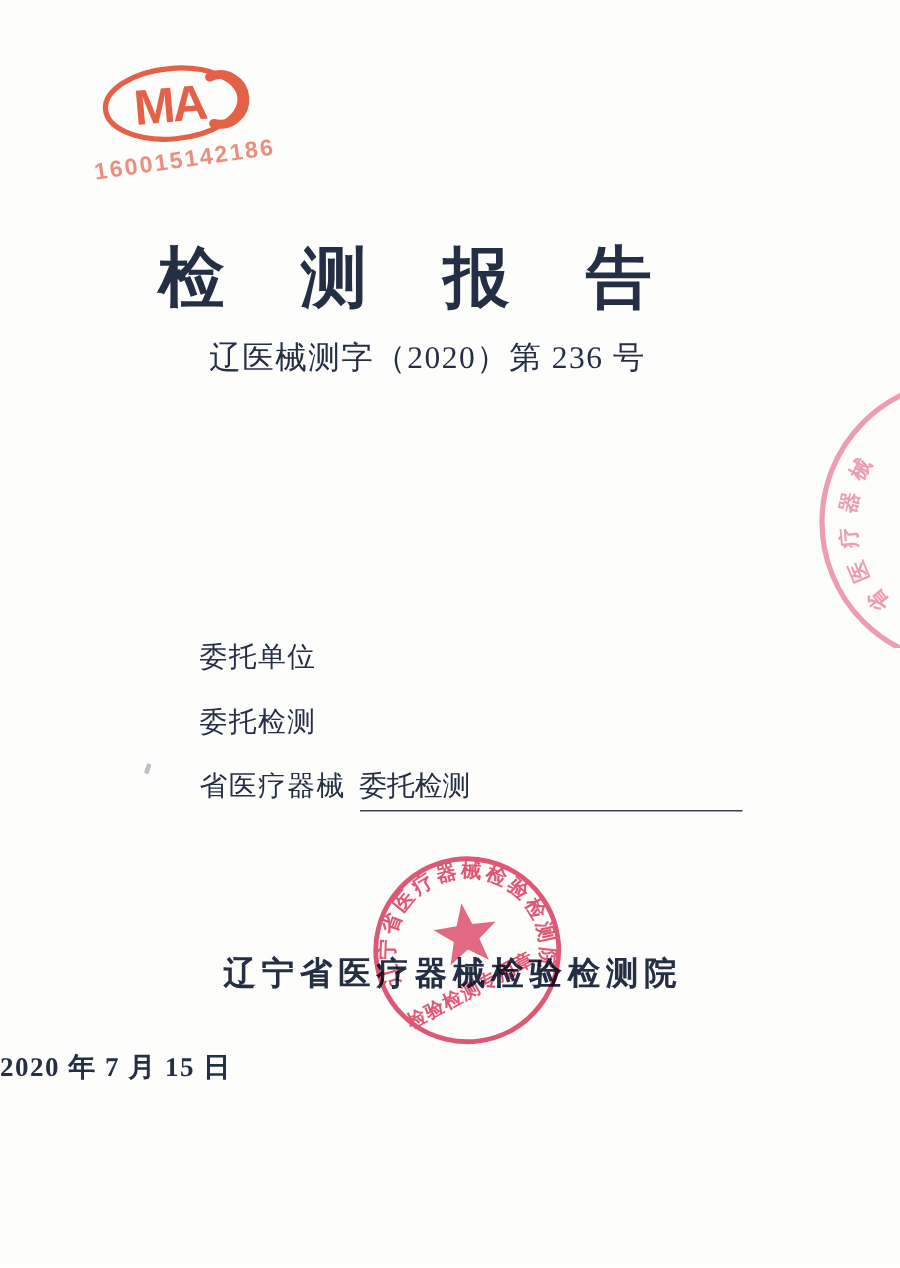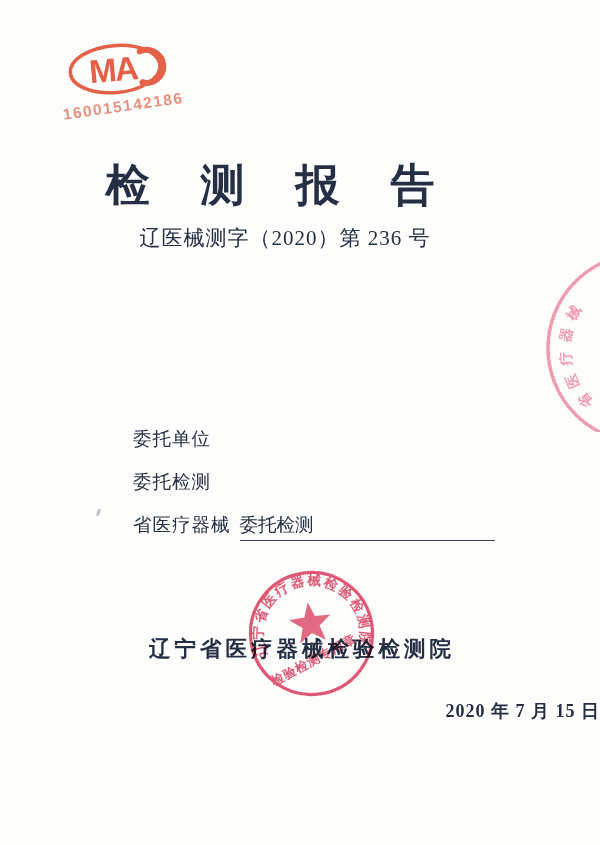--- a/index.html
+++ b/index.html
@@ -30,21 +30,21 @@
   
   .fields{position:absolute;left:133px;top:428px;width:362px;font-size:18.5px;line-height:1.2}
   .field-row{display:flex;align-items:baseline;margin-bottom:21px}
   .field-label{flex:none;letter-spacing:1px;margin-right:9px}
   .field-value{flex:1;border-bottom:1.5px solid var(--underline);
     padding-bottom:3px;white-space:nowrap}
 
   
   .org{position:absolute;top:634px;left:0;width:600px;text-align:center;
     font-size:21.5px;font-weight:bold;letter-spacing:4px;padding-left:4px;box-sizing:border-box}
-  .date{position:absolute;top:699px;left:0;width:600px;text-align:right;
+  .date{position:absolute;top:699px;left:0;width:600px;text-align:left;
     font-size:18px;font-weight:bold;letter-spacing:1px}
 
   
   .seal{position:absolute;left:244px;top:566px;transform:rotate(-8deg);
     mix-blend-mode:multiply;opacity:.88}
   .seal-ring{fill:none;stroke:var(--seal);stroke-width:3.2}
   .seal-star{fill:var(--seal);opacity:.9}
   .seal-ring-text{font-size:13.5px;letter-spacing:2.2px;fill:var(--seal);font-weight:bold}
   .seal-inner-text{font-size:12.5px;letter-spacing:1px;fill:var(--seal);
     text-anchor:middle;font-weight:bold}

